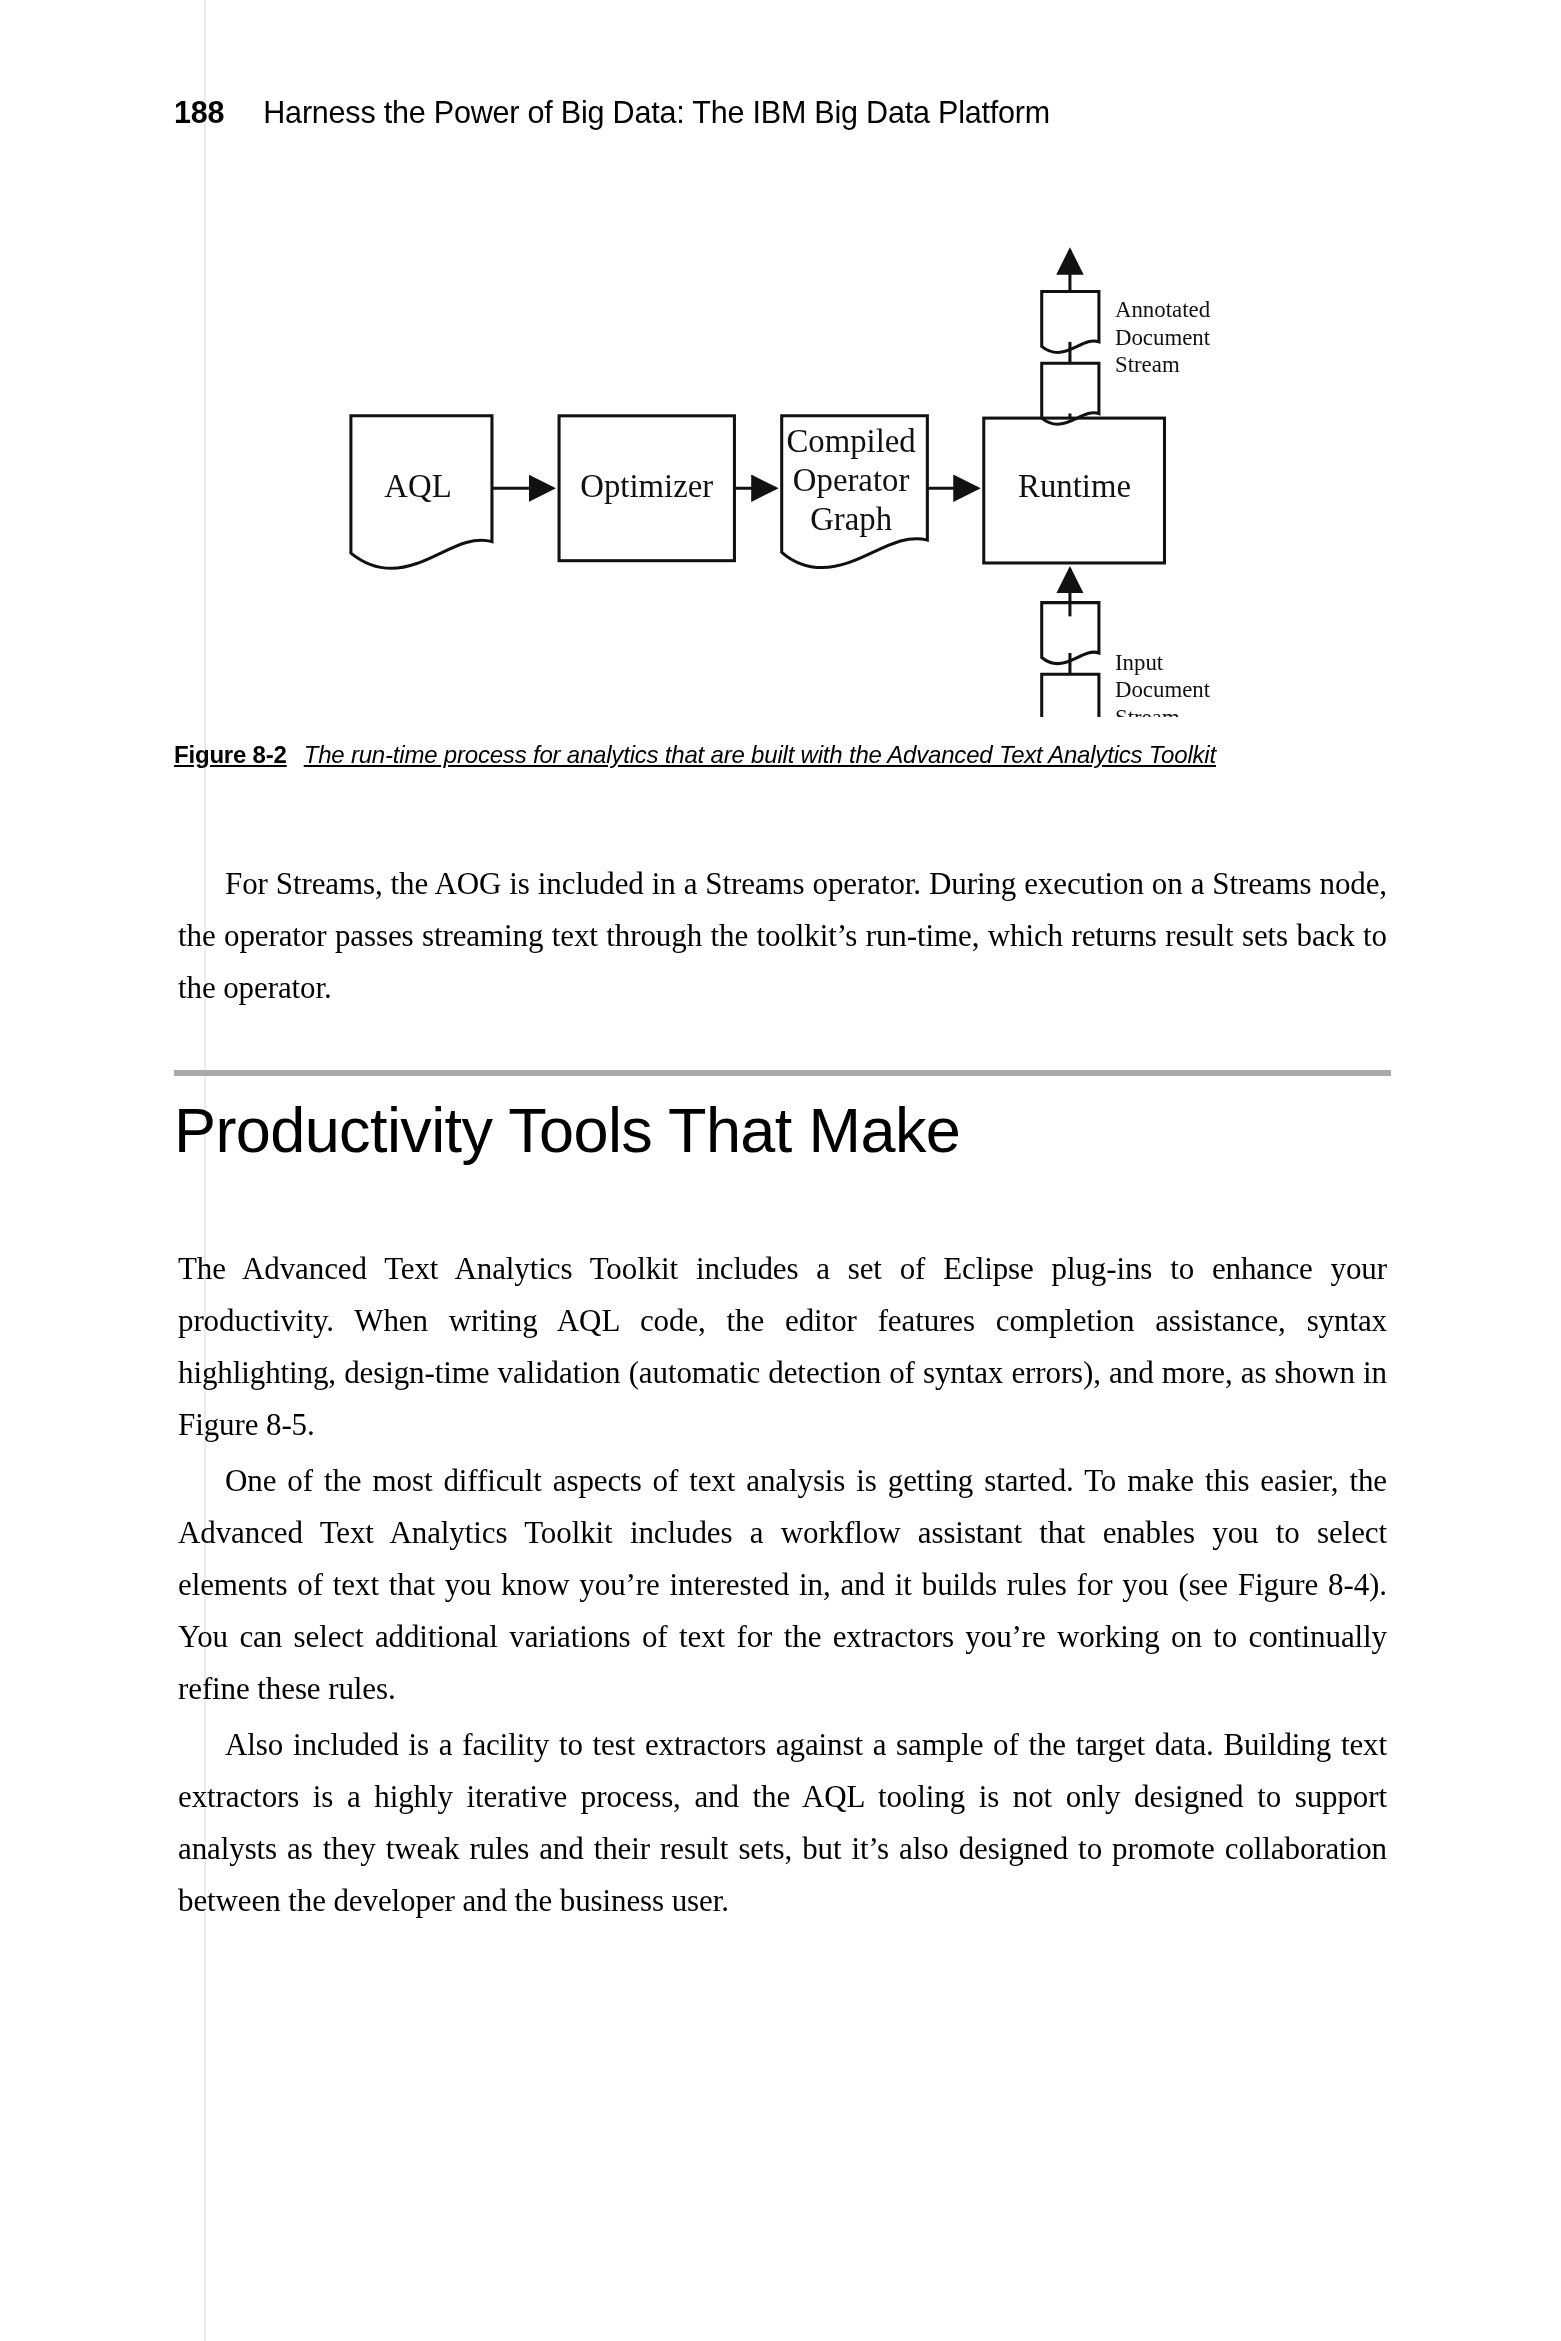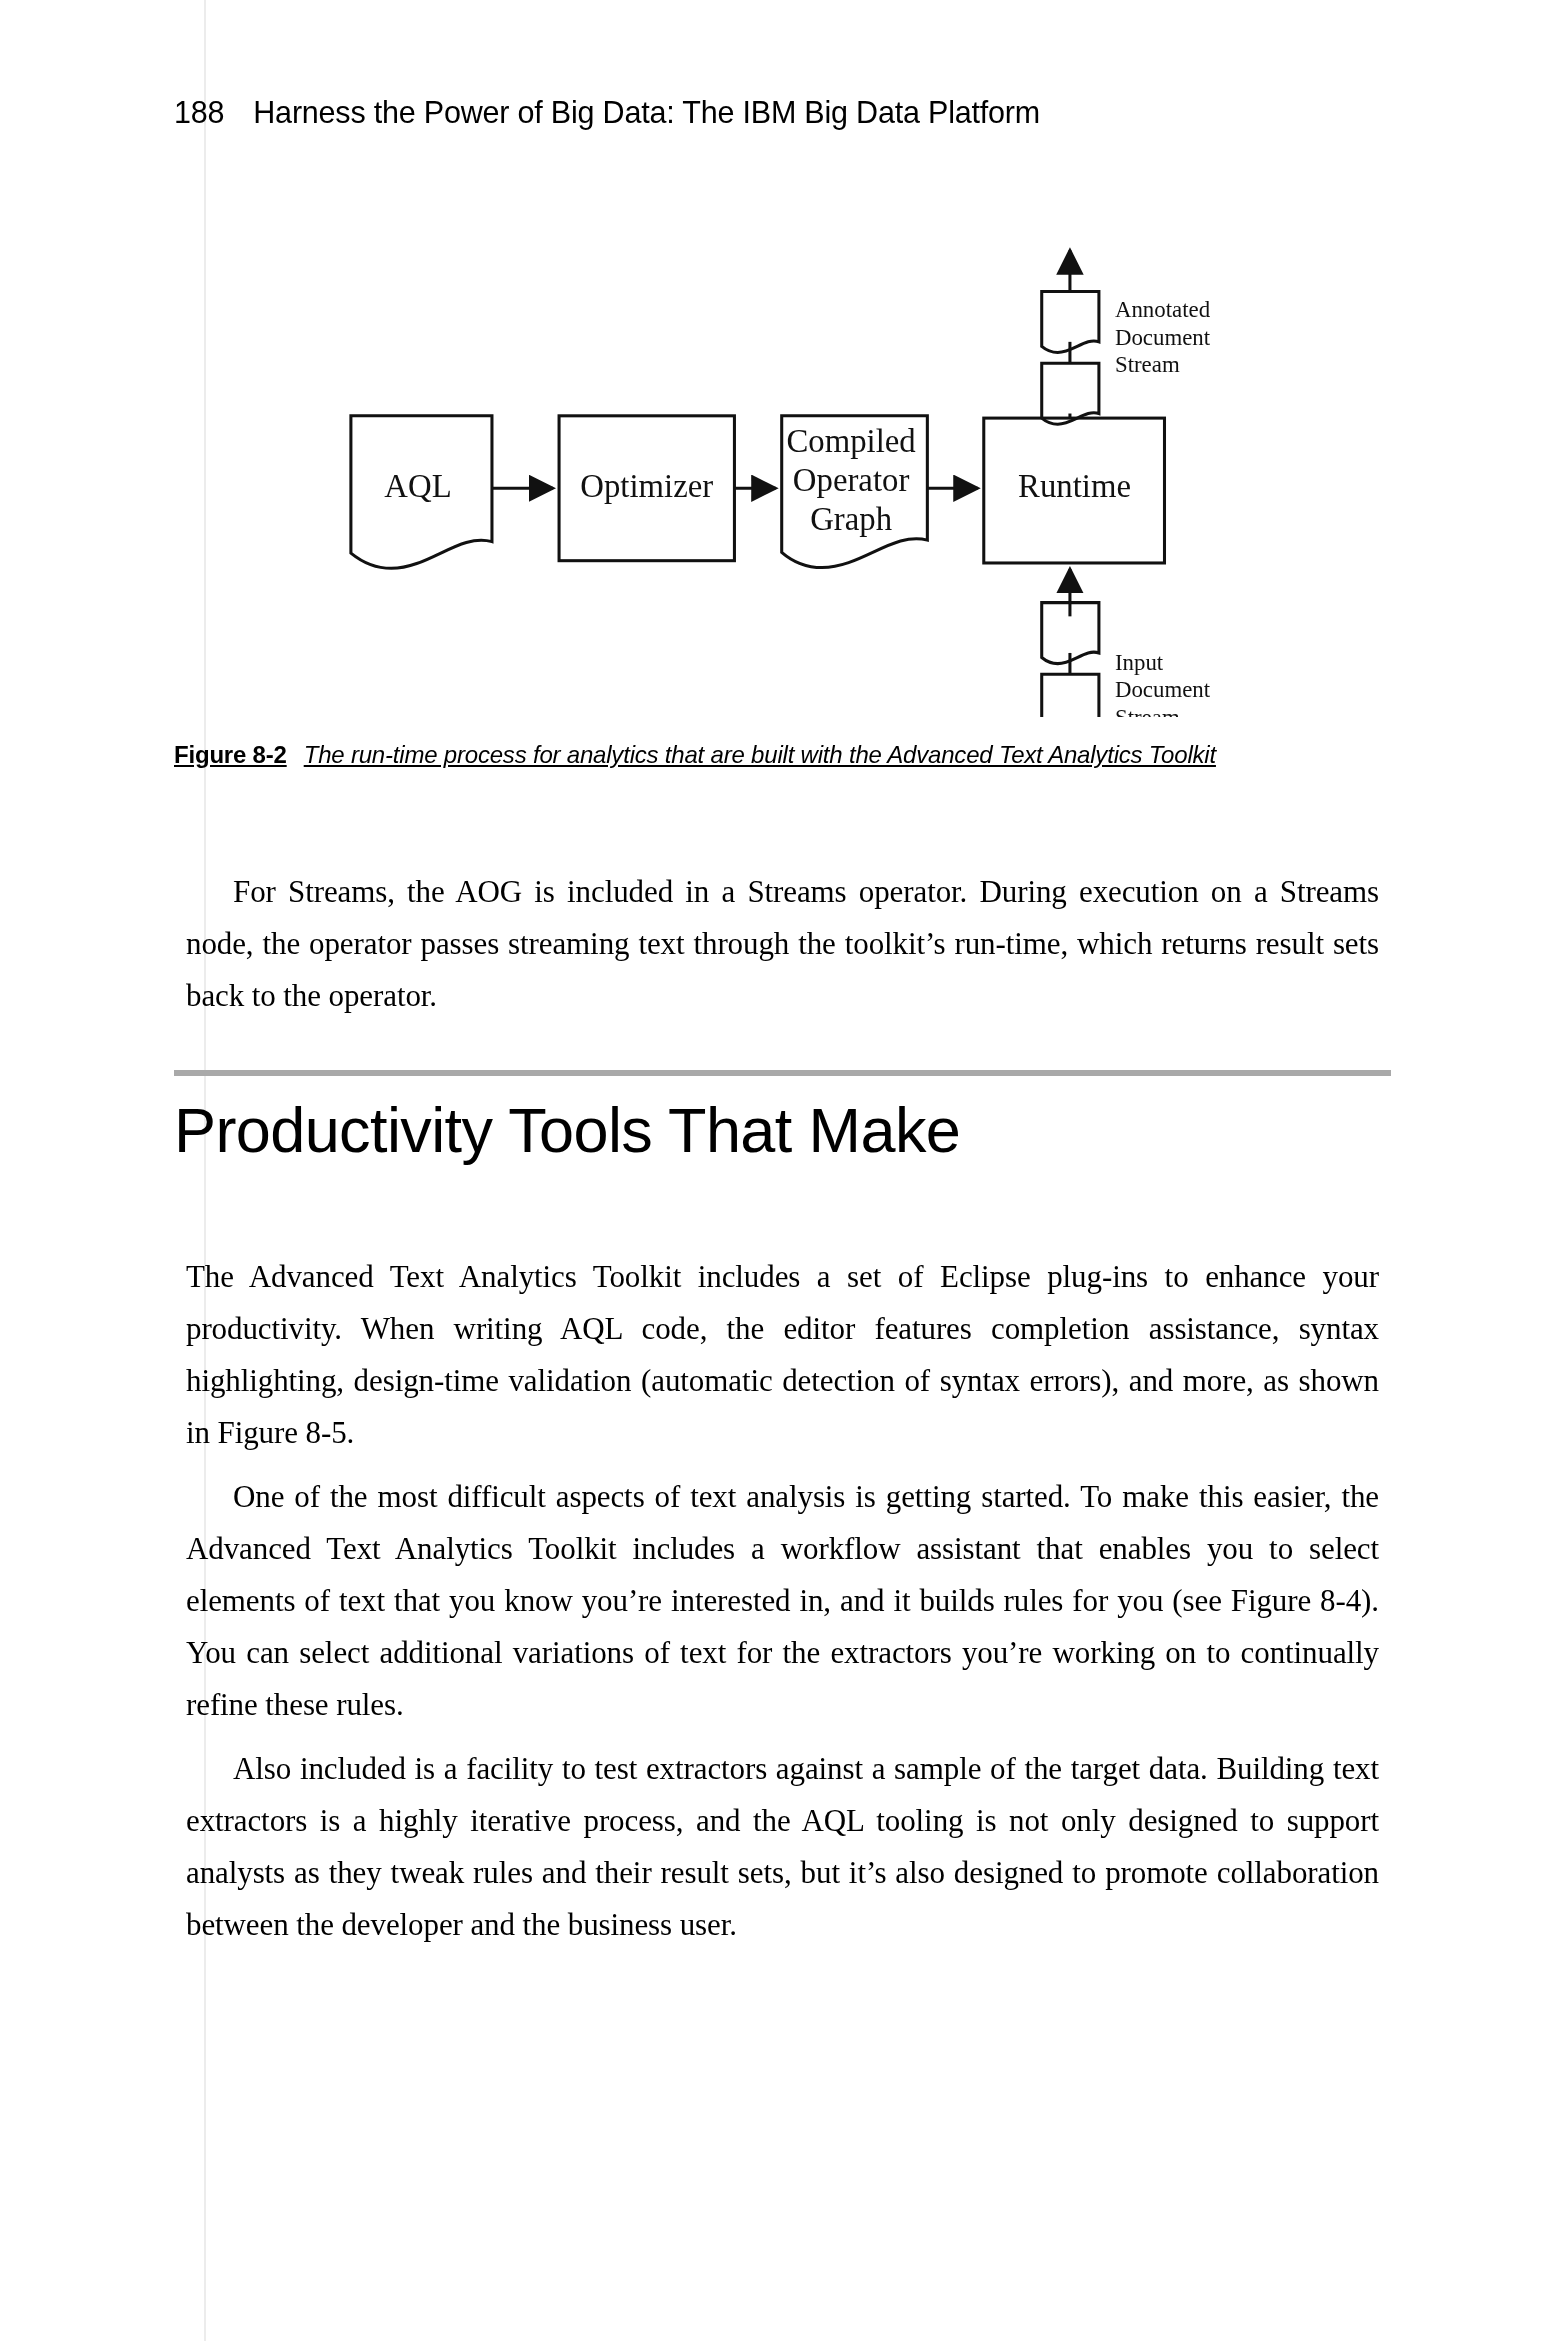--- a/index.html
+++ b/index.html
@@ -32,22 +32,22 @@
     left: 174px;
     top: 93px;
     width: 1220px;
     font-family: "Liberation Sans", "DejaVu Sans", sans-serif;
     font-size: 30.5px;
     line-height: 38px;
     letter-spacing: -0.2px;
     white-space: nowrap;
   }
   .running-head .folio {
-    font-weight: normal;
-    margin-right: 29px;
+    font-weight: bold;
+    margin-right: 39px;
   }
 
   
   .figure-area {
     position: absolute;
     left: 174px;
     top: 229px;
     width: 1220px;
     height: 488px;
   }
@@ -75,21 +75,21 @@
   }
 
   
   .body-col {
     position: absolute;
     left: 174px;
     top: 854px;
     width: 1217px;
   }
   p.body {
-    margin: 12px;
+    margin: 4px;
     font-size: 31px;
     line-height: 52px;
     text-align: justify;
     text-justify: inter-word;
     letter-spacing: -0.1px;
     hyphens: none;
   }
   p.body.indent { text-indent: 47px; }
 
   

